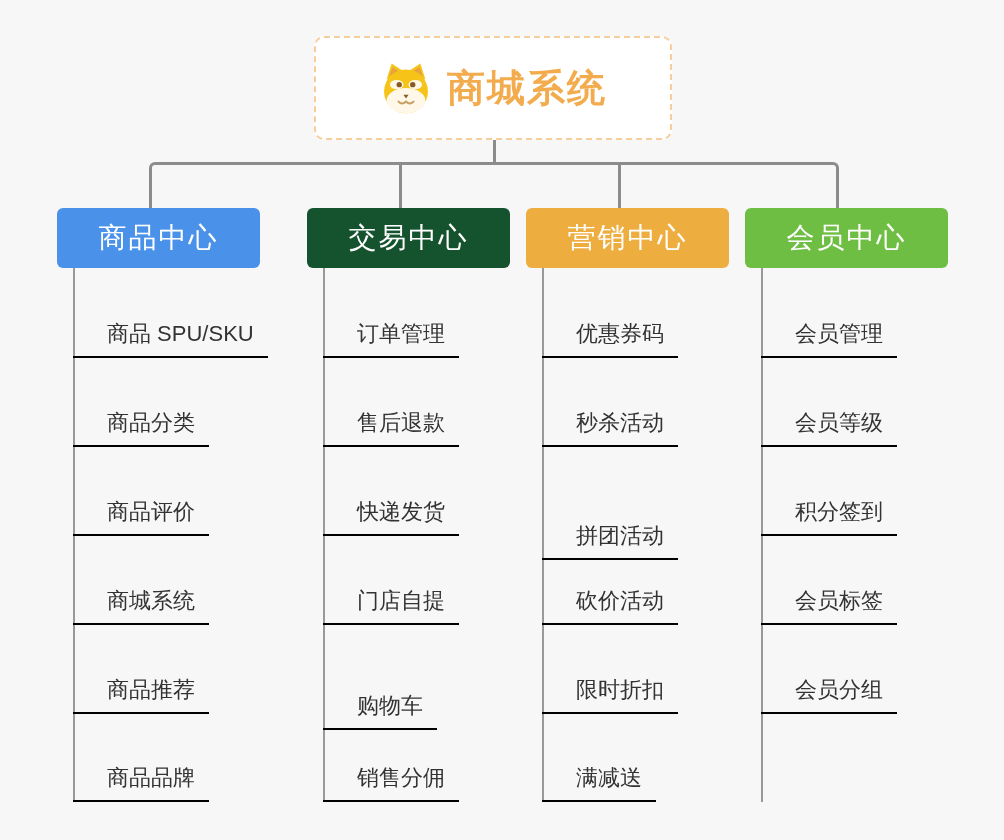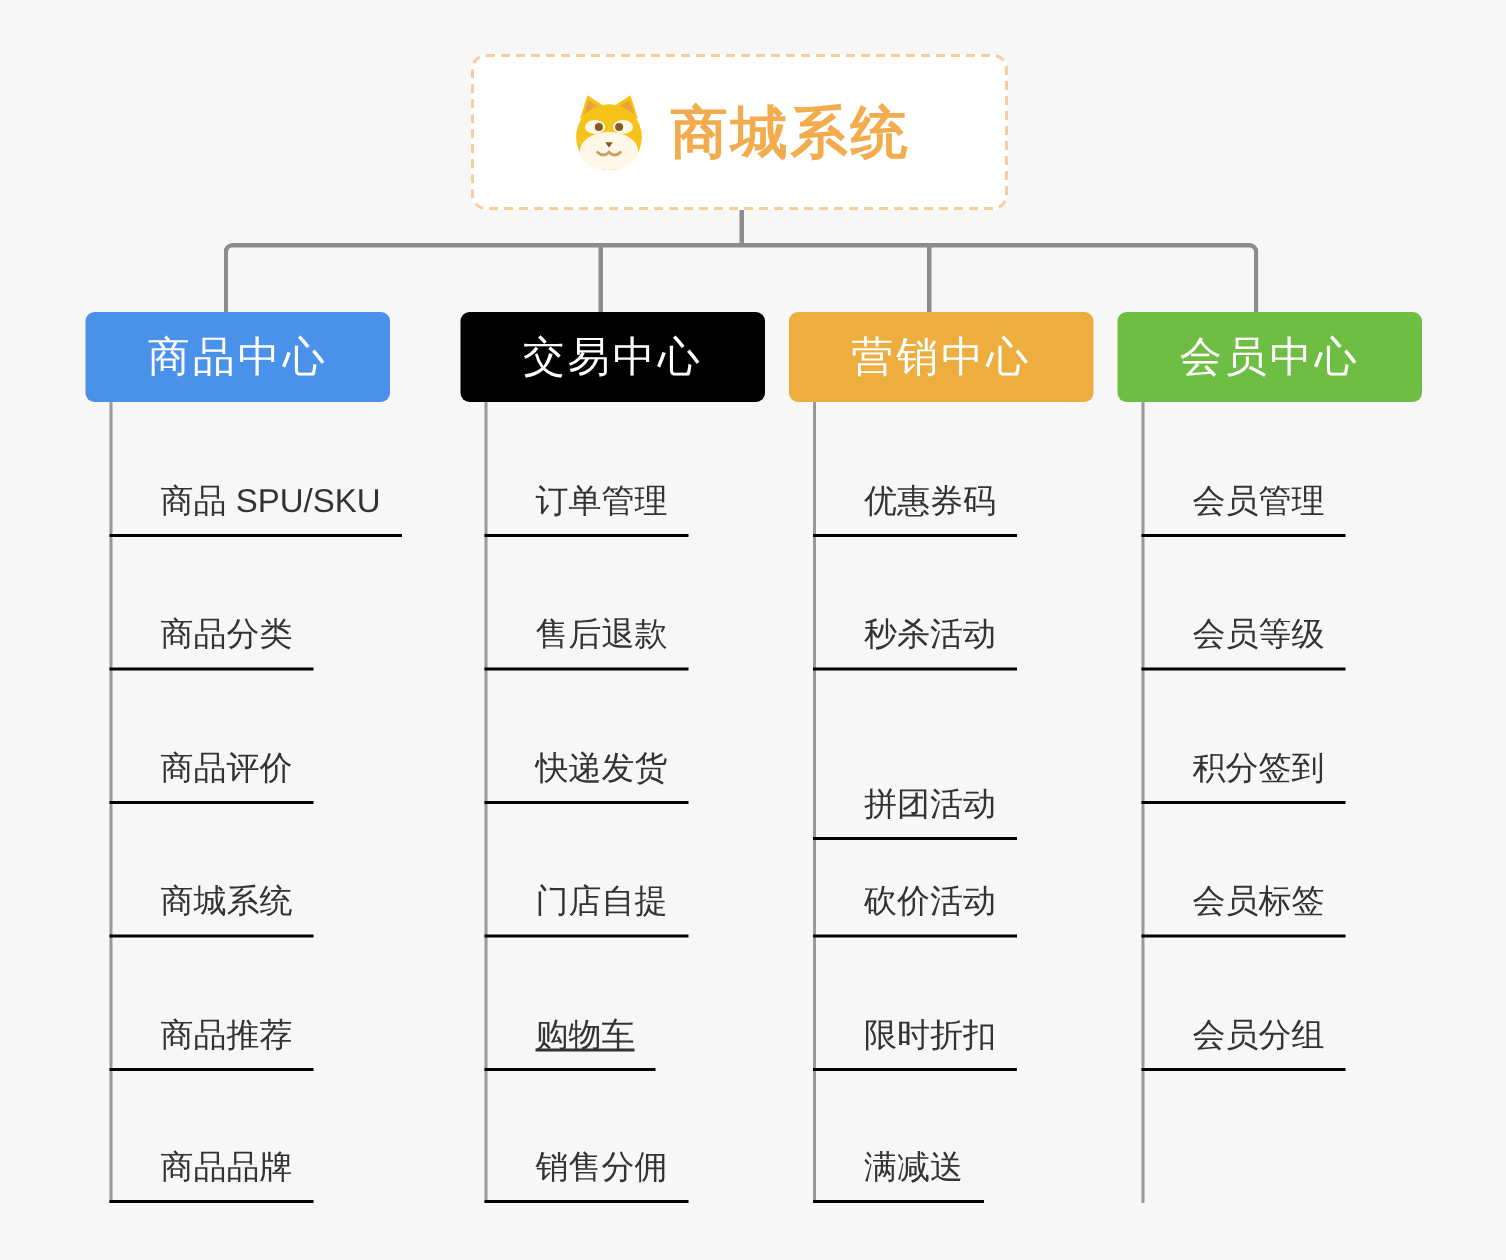--- a/index.html
+++ b/index.html
@@ -67,27 +67,27 @@
     <div class="branch-header" style="background: rgb(74, 145, 233);">商品中心</div>
     <div class="trunk"></div>
   <div class="leaf" style="top: 112px;">商品 SPU/SKU</div>
     <div class="leaf" style="top: 201px;">商品分类</div>
     <div class="leaf" style="top: 290px;">商品评价</div>
     <div class="leaf" style="top: 379px;">商城系统</div>
     <div class="leaf" style="top: 468px;">商品推荐</div>
     <div class="leaf" style="top: 556px;">商品品牌</div>
   </div>
 <div class="branch" style="left: 307px;">
-    <div class="branch-header" style="background: #000000;">交易中心</div>
+    <div class="branch-header" style="background: #14532d;">交易中心</div>
     <div class="trunk"></div>
   <div class="leaf" style="top: 112px;">订单管理</div>
     <div class="leaf" style="top: 201px;">售后退款</div>
     <div class="leaf" style="top: 290px;">快递发货</div>
     <div class="leaf" style="top: 379px;">门店自提</div>
-    <div class="leaf" style="top: 468px; text-decoration: underline;">购物车</div>
+    <div class="leaf" style="top: 484px;">购物车</div>
     <div class="leaf" style="top: 556px;">销售分佣</div>
   </div>
 <div class="branch" style="left: 526px;">
     <div class="branch-header" style="background: rgb(238, 174, 63);">营销中心</div>
     <div class="trunk"></div>
   <div class="leaf" style="top: 112px;">优惠券码</div>
     <div class="leaf" style="top: 201px;">秒杀活动</div>
     <div class="leaf" style="top: 290px; margin-top: 24px;">拼团活动</div>
     <div class="leaf" style="top: 379px;">砍价活动</div>
     <div class="leaf" style="top: 468px;">限时折扣</div>

